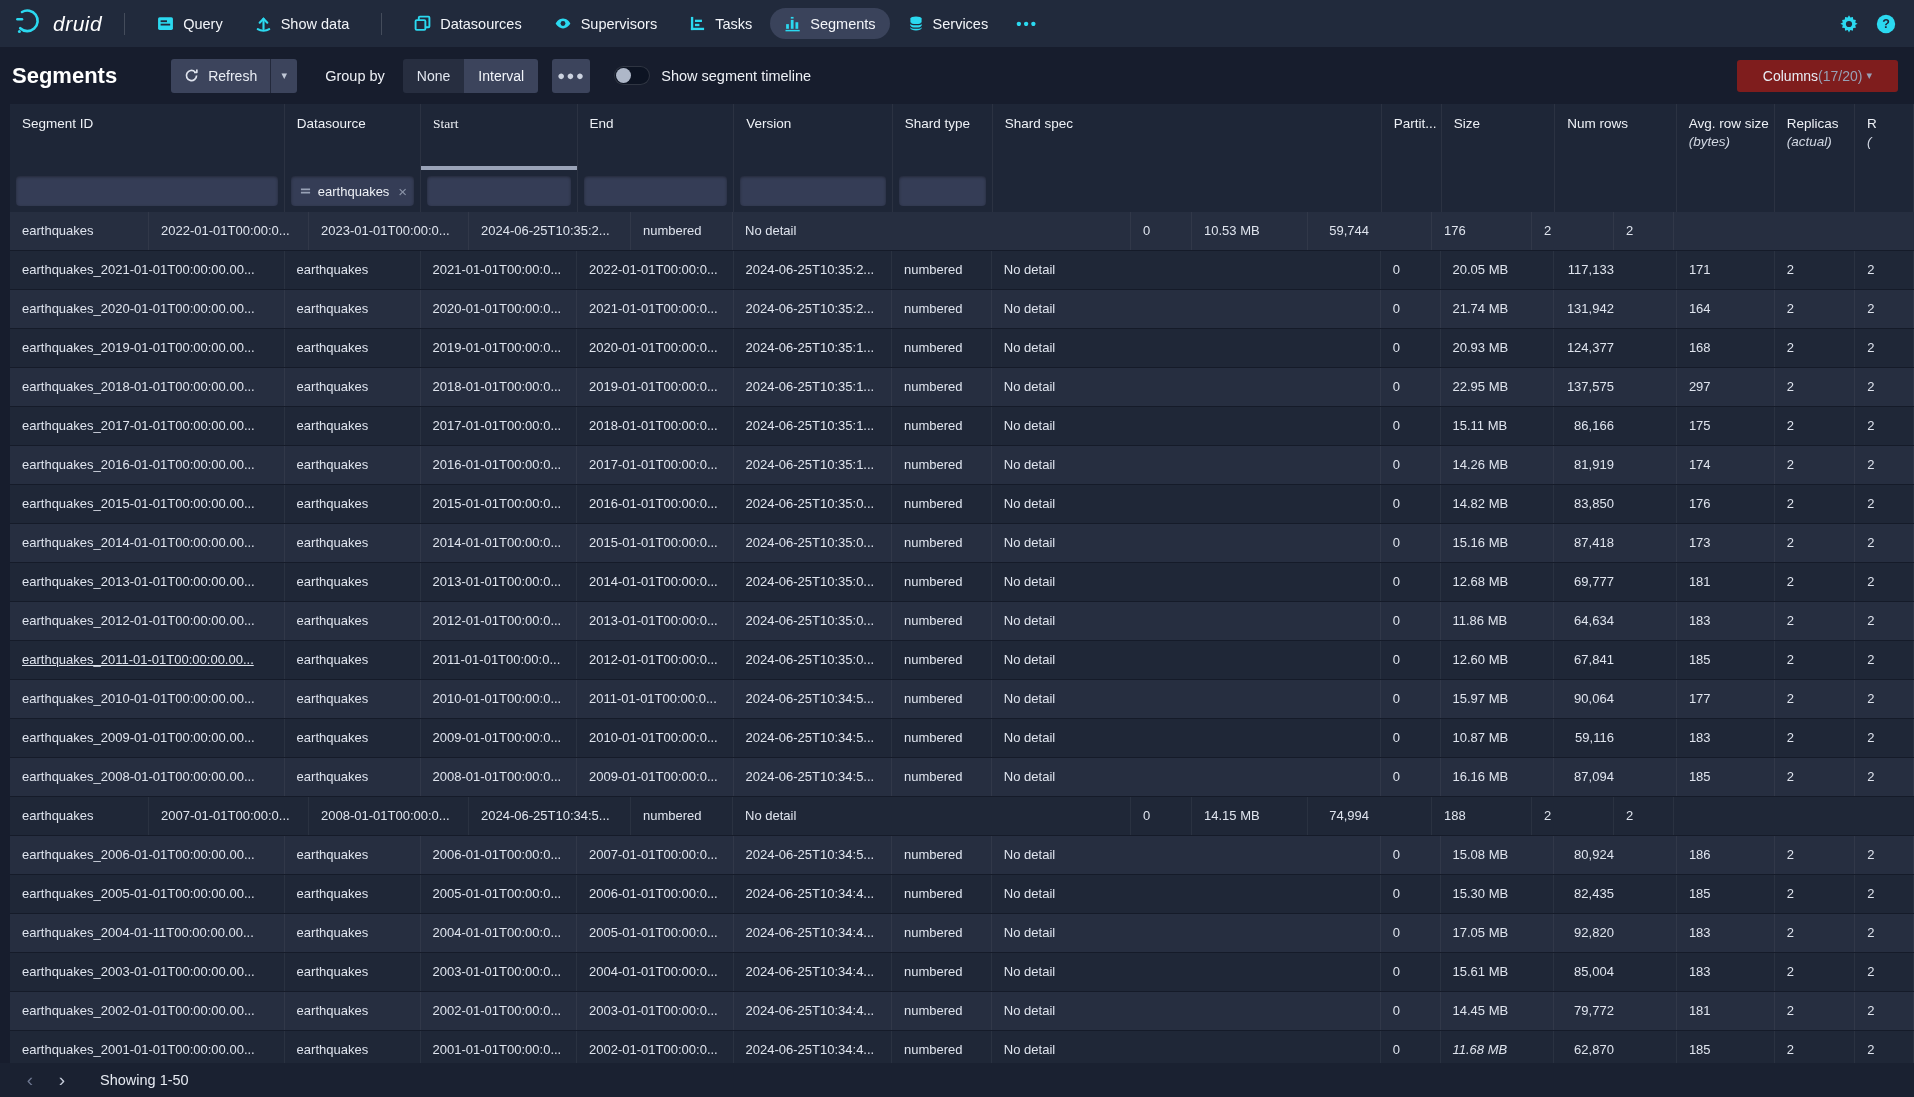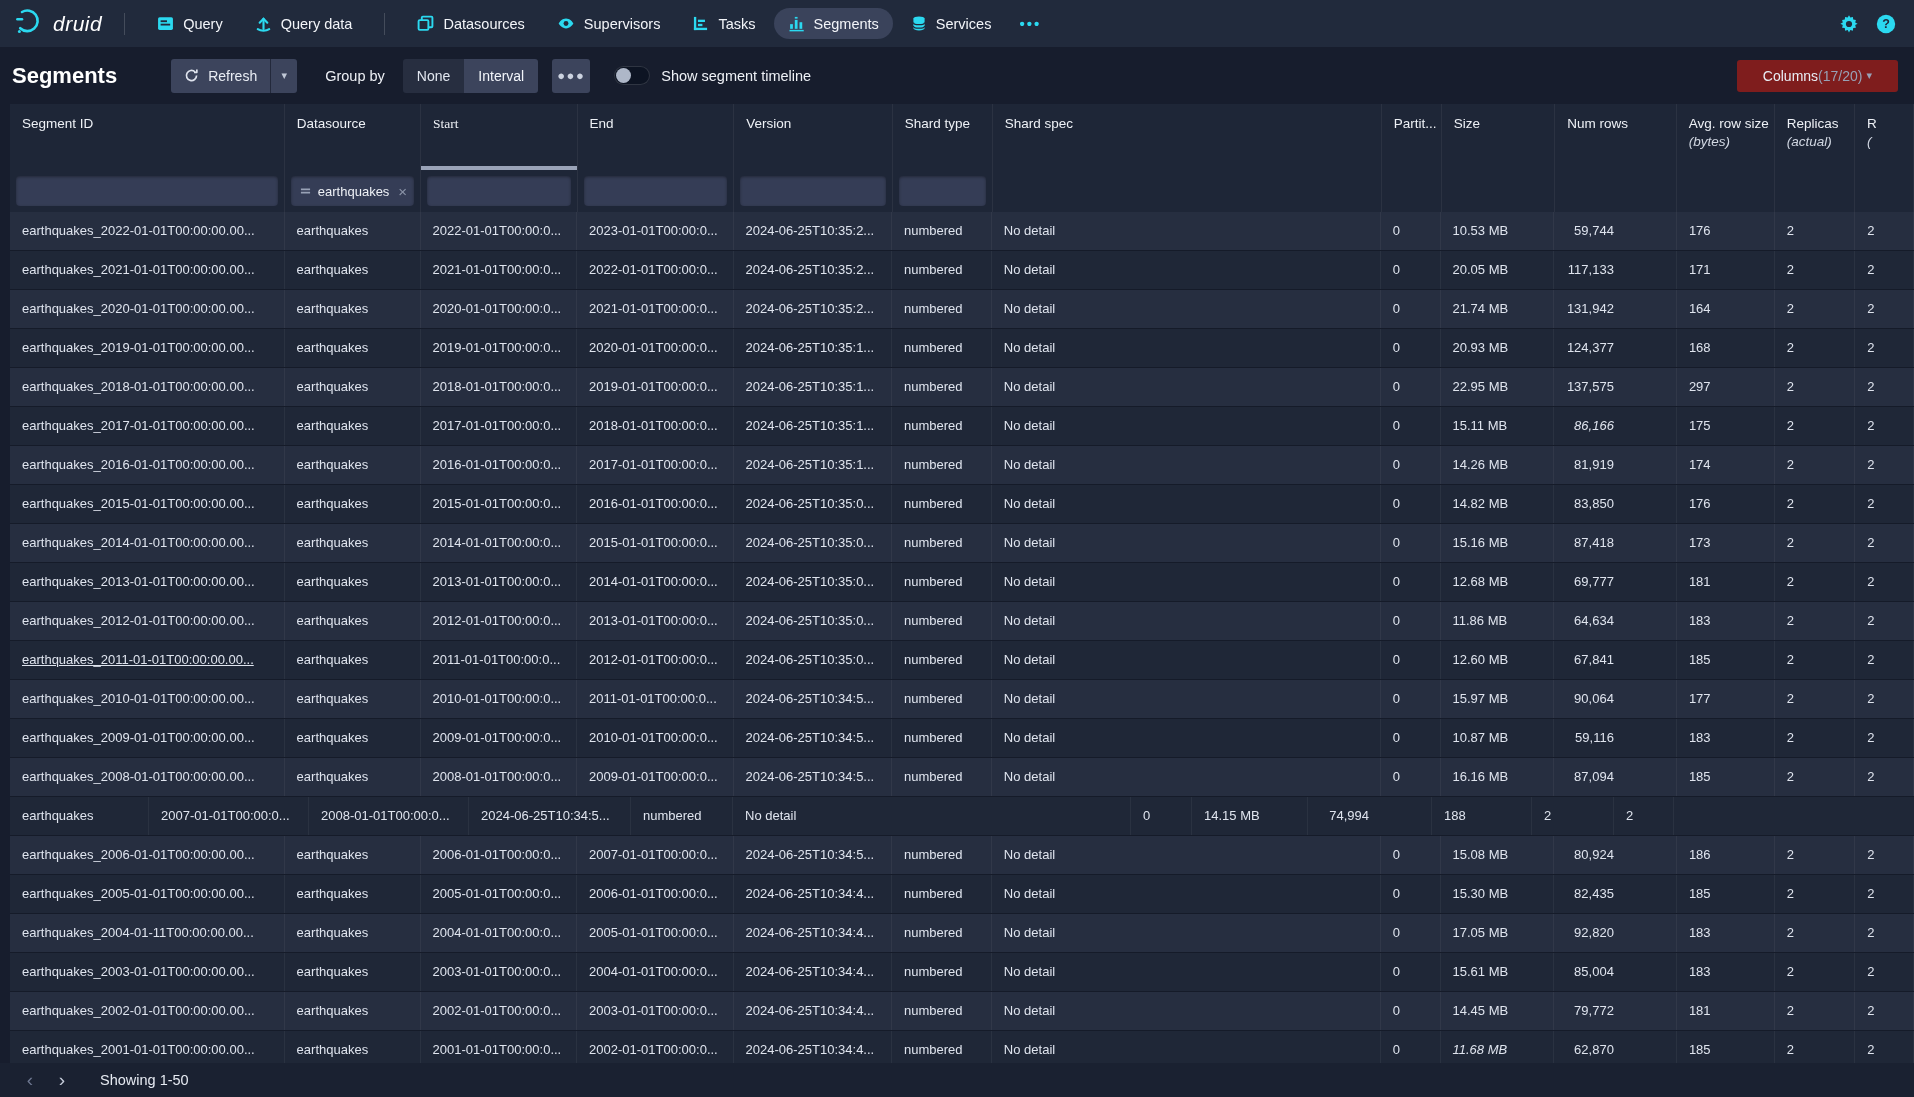--- a/index.html
+++ b/index.html
@@ -107,21 +107,21 @@
           <span>Query</span>
         </div>
         <div class="nav-item">
           <span class="nicon">
             <svg width="17" height="17" viewBox="0 0 16 16" fill="none" stroke="#2bd9f0" stroke-width="2" stroke-linecap="round">
               <path d="M8 13.2 V3.6"></path>
               <path d="M4.4 7.2 L8 3.5 L11.6 7.2"></path>
               <path d="M2.6 13.4 a7.2 4.2 0 0 0 10.8 0"></path>
             </svg>
           </span>
-          <span>Query data</span>
+          <span>Show data</span>
         </div>
         <div class="nav-sep"></div>
         <div class="nav-item">
           <span class="nicon">
             <svg width="17" height="17" viewBox="0 0 16 16">
               <rect x="4.5" y="1.5" width="10" height="10" rx="1" fill="none" stroke="#2bd9f0" stroke-width="1.8"></rect>
               <rect x="1.5" y="4.8" width="9.2" height="9.2" rx="1" fill="#212a3c" stroke="#2bd9f0" stroke-width="1.8"></rect>
             </svg>
           </span>
           <span>Datasources</span>
@@ -288,21 +288,20 @@
         <div class="fcell" style="width: 398px;"></div>
         <div class="fcell" style="width: 61px;"></div>
         <div class="fcell" style="width: 116px;"></div>
         <div class="fcell" style="width: 124px;"></div>
         <div class="fcell" style="width: 100px;"></div>
         <div class="fcell" style="width: 82px;"></div>
         <div class="fcell" style="width: 60px;"></div>
       </div>
     <div class="tbody" id="tbody">
         <div class="trow odd">
-          <div class="cell col-segment_id" style="width: 281px;">earthquakes_2022-01-01T00:00:00.00...</div>
           <div class="cell col-datasource" style="width: 139px;">earthquakes</div>
           <div class="cell col-start" style="width: 160px;">2022-01-01T00:00:0...</div>
           <div class="cell col-end" style="width: 160px;">2023-01-01T00:00:0...</div>
           <div class="cell col-version" style="width: 162px;">2024-06-25T10:35:2...</div>
           <div class="cell col-shard_type" style="width: 102px;">numbered</div>
           <div class="cell col-shard_spec" style="width: 398px;">No detail</div>
           <div class="cell col-partition" style="width: 61px;">0</div>
           <div class="cell col-size" style="width: 116px;">10.53 MB</div>
           <div class="cell col-num_rows" style="width: 124px;">59,744</div>
           <div class="cell col-avg_row_size" style="width: 100px;">176</div>
@@ -372,21 +371,21 @@
         <div class="trow">
           <div class="cell col-segment_id" style="width: 281px;">earthquakes_2017-01-01T00:00:00.00...</div>
           <div class="cell col-datasource" style="width: 139px;">earthquakes</div>
           <div class="cell col-start" style="width: 160px;">2017-01-01T00:00:0...</div>
           <div class="cell col-end" style="width: 160px;">2018-01-01T00:00:0...</div>
           <div class="cell col-version" style="width: 162px;">2024-06-25T10:35:1...</div>
           <div class="cell col-shard_type" style="width: 102px;">numbered</div>
           <div class="cell col-shard_spec" style="width: 398px;">No detail</div>
           <div class="cell col-partition" style="width: 61px;">0</div>
           <div class="cell col-size" style="width: 116px;">15.11 MB</div>
-          <div class="cell col-num_rows" style="width: 124px; font-style: italic;">86,166</div>
+          <div class="cell col-num_rows" style="width: 124px;">86,166</div>
           <div class="cell col-avg_row_size" style="width: 100px;">175</div>
           <div class="cell col-replicas" style="width: 82px;">2</div>
           <div class="cell col-replication_factor" style="width: 60px;">2</div>
         </div>
         <div class="trow odd">
           <div class="cell col-segment_id" style="width: 281px;">earthquakes_2016-01-01T00:00:00.00...</div>
           <div class="cell col-datasource" style="width: 139px;">earthquakes</div>
           <div class="cell col-start" style="width: 160px;">2016-01-01T00:00:0...</div>
           <div class="cell col-end" style="width: 160px;">2017-01-01T00:00:0...</div>
           <div class="cell col-version" style="width: 162px;">2024-06-25T10:35:1...</div>

